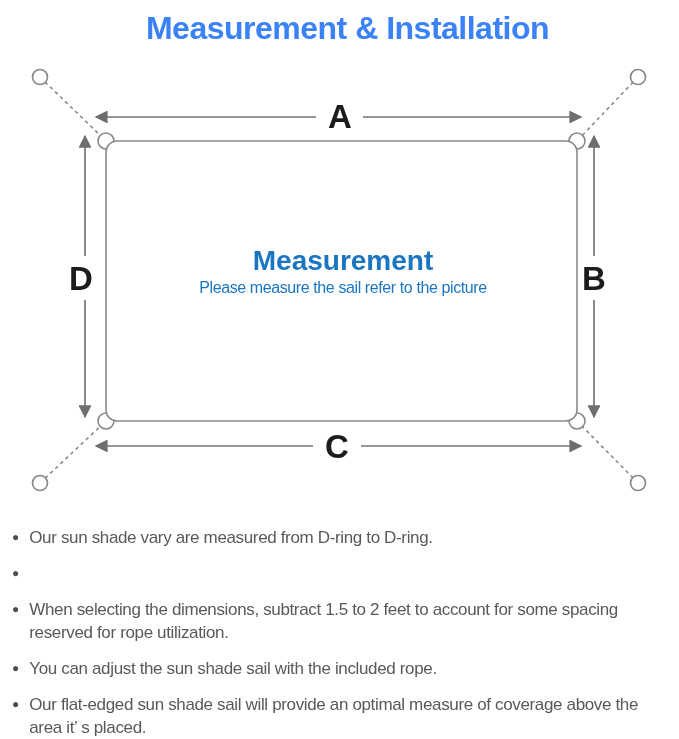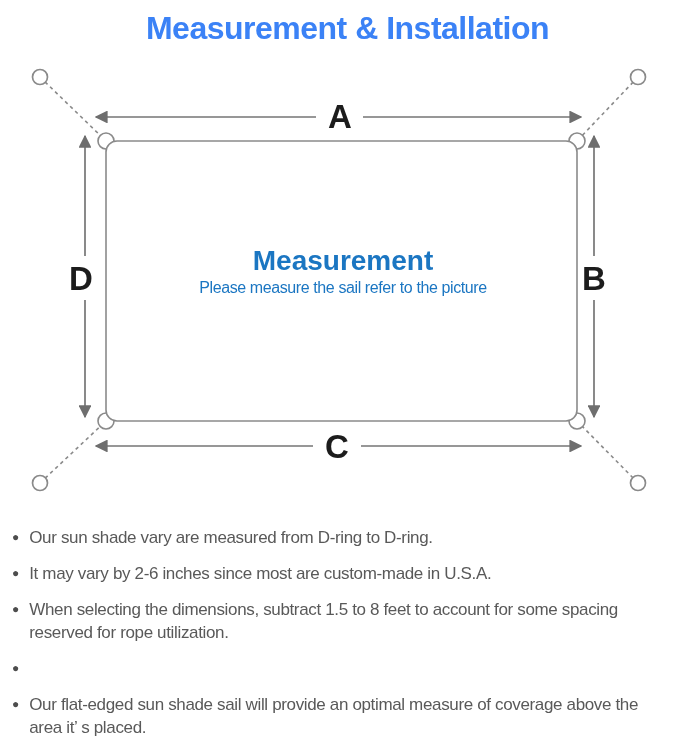--- a/index.html
+++ b/index.html
@@ -132,28 +132,28 @@
     </g>
   </svg>
 
   <ul class="notes">
     <li>
       <span class="dot">●</span>
       <span>Our sun shade vary are measured from D-ring to D-ring.</span>
     </li>
     <li>
       <span class="dot">●</span>
-      <span>It may vary by 2-6 inches since most are custom-made in U.S.A.</span>
     </li>
     <li>
       <span class="dot">●</span>
-      <span>When selecting the dimensions, subtract 1.5 to 8 feet to account for some spacing reserved for rope utilization.</span>
+      <span>When selecting the dimensions, subtract 1.5 to 2 feet to account for some spacing reserved for rope utilization.</span>
     </li>
     <li>
       <span class="dot">●</span>
+      <span>You can adjust the sun shade sail with the included rope.</span>
     </li>
     <li>
       <span class="dot">●</span>
       <span>Our flat-edged sun shade sail will provide an optimal measure of coverage above the area it’ s placed.</span>
     </li>
   </ul>
 
 </div>
 
 </body></html>

